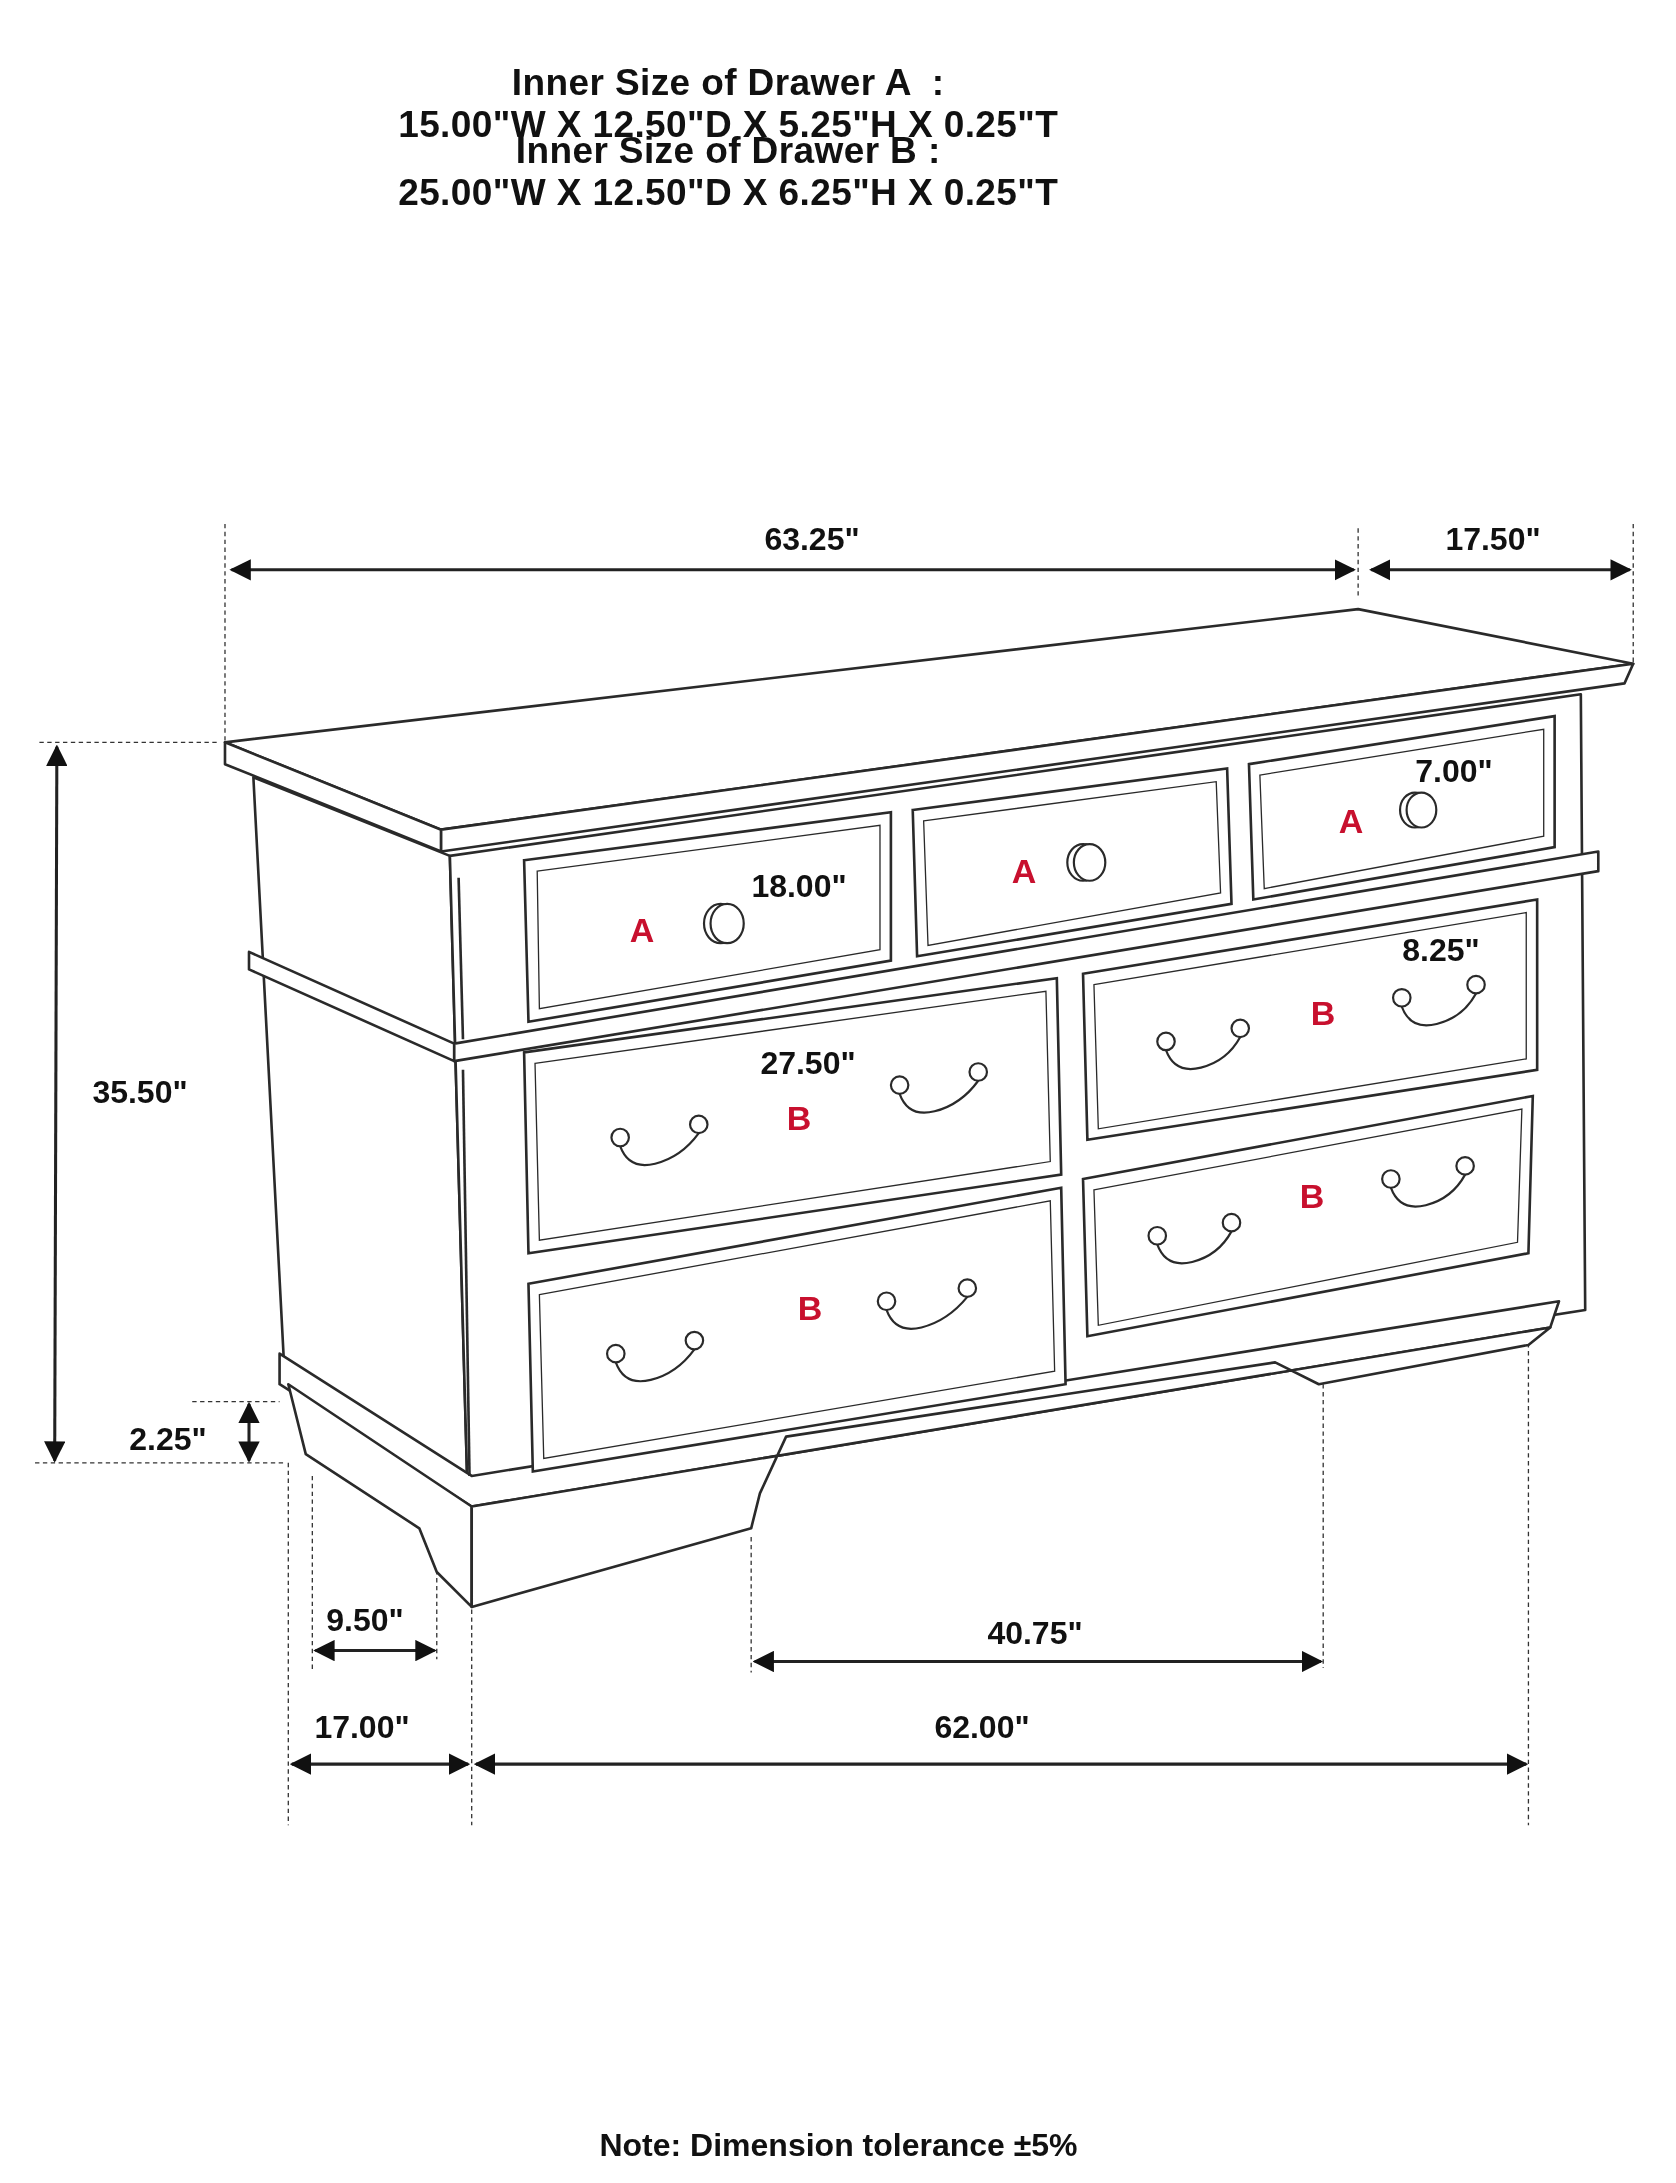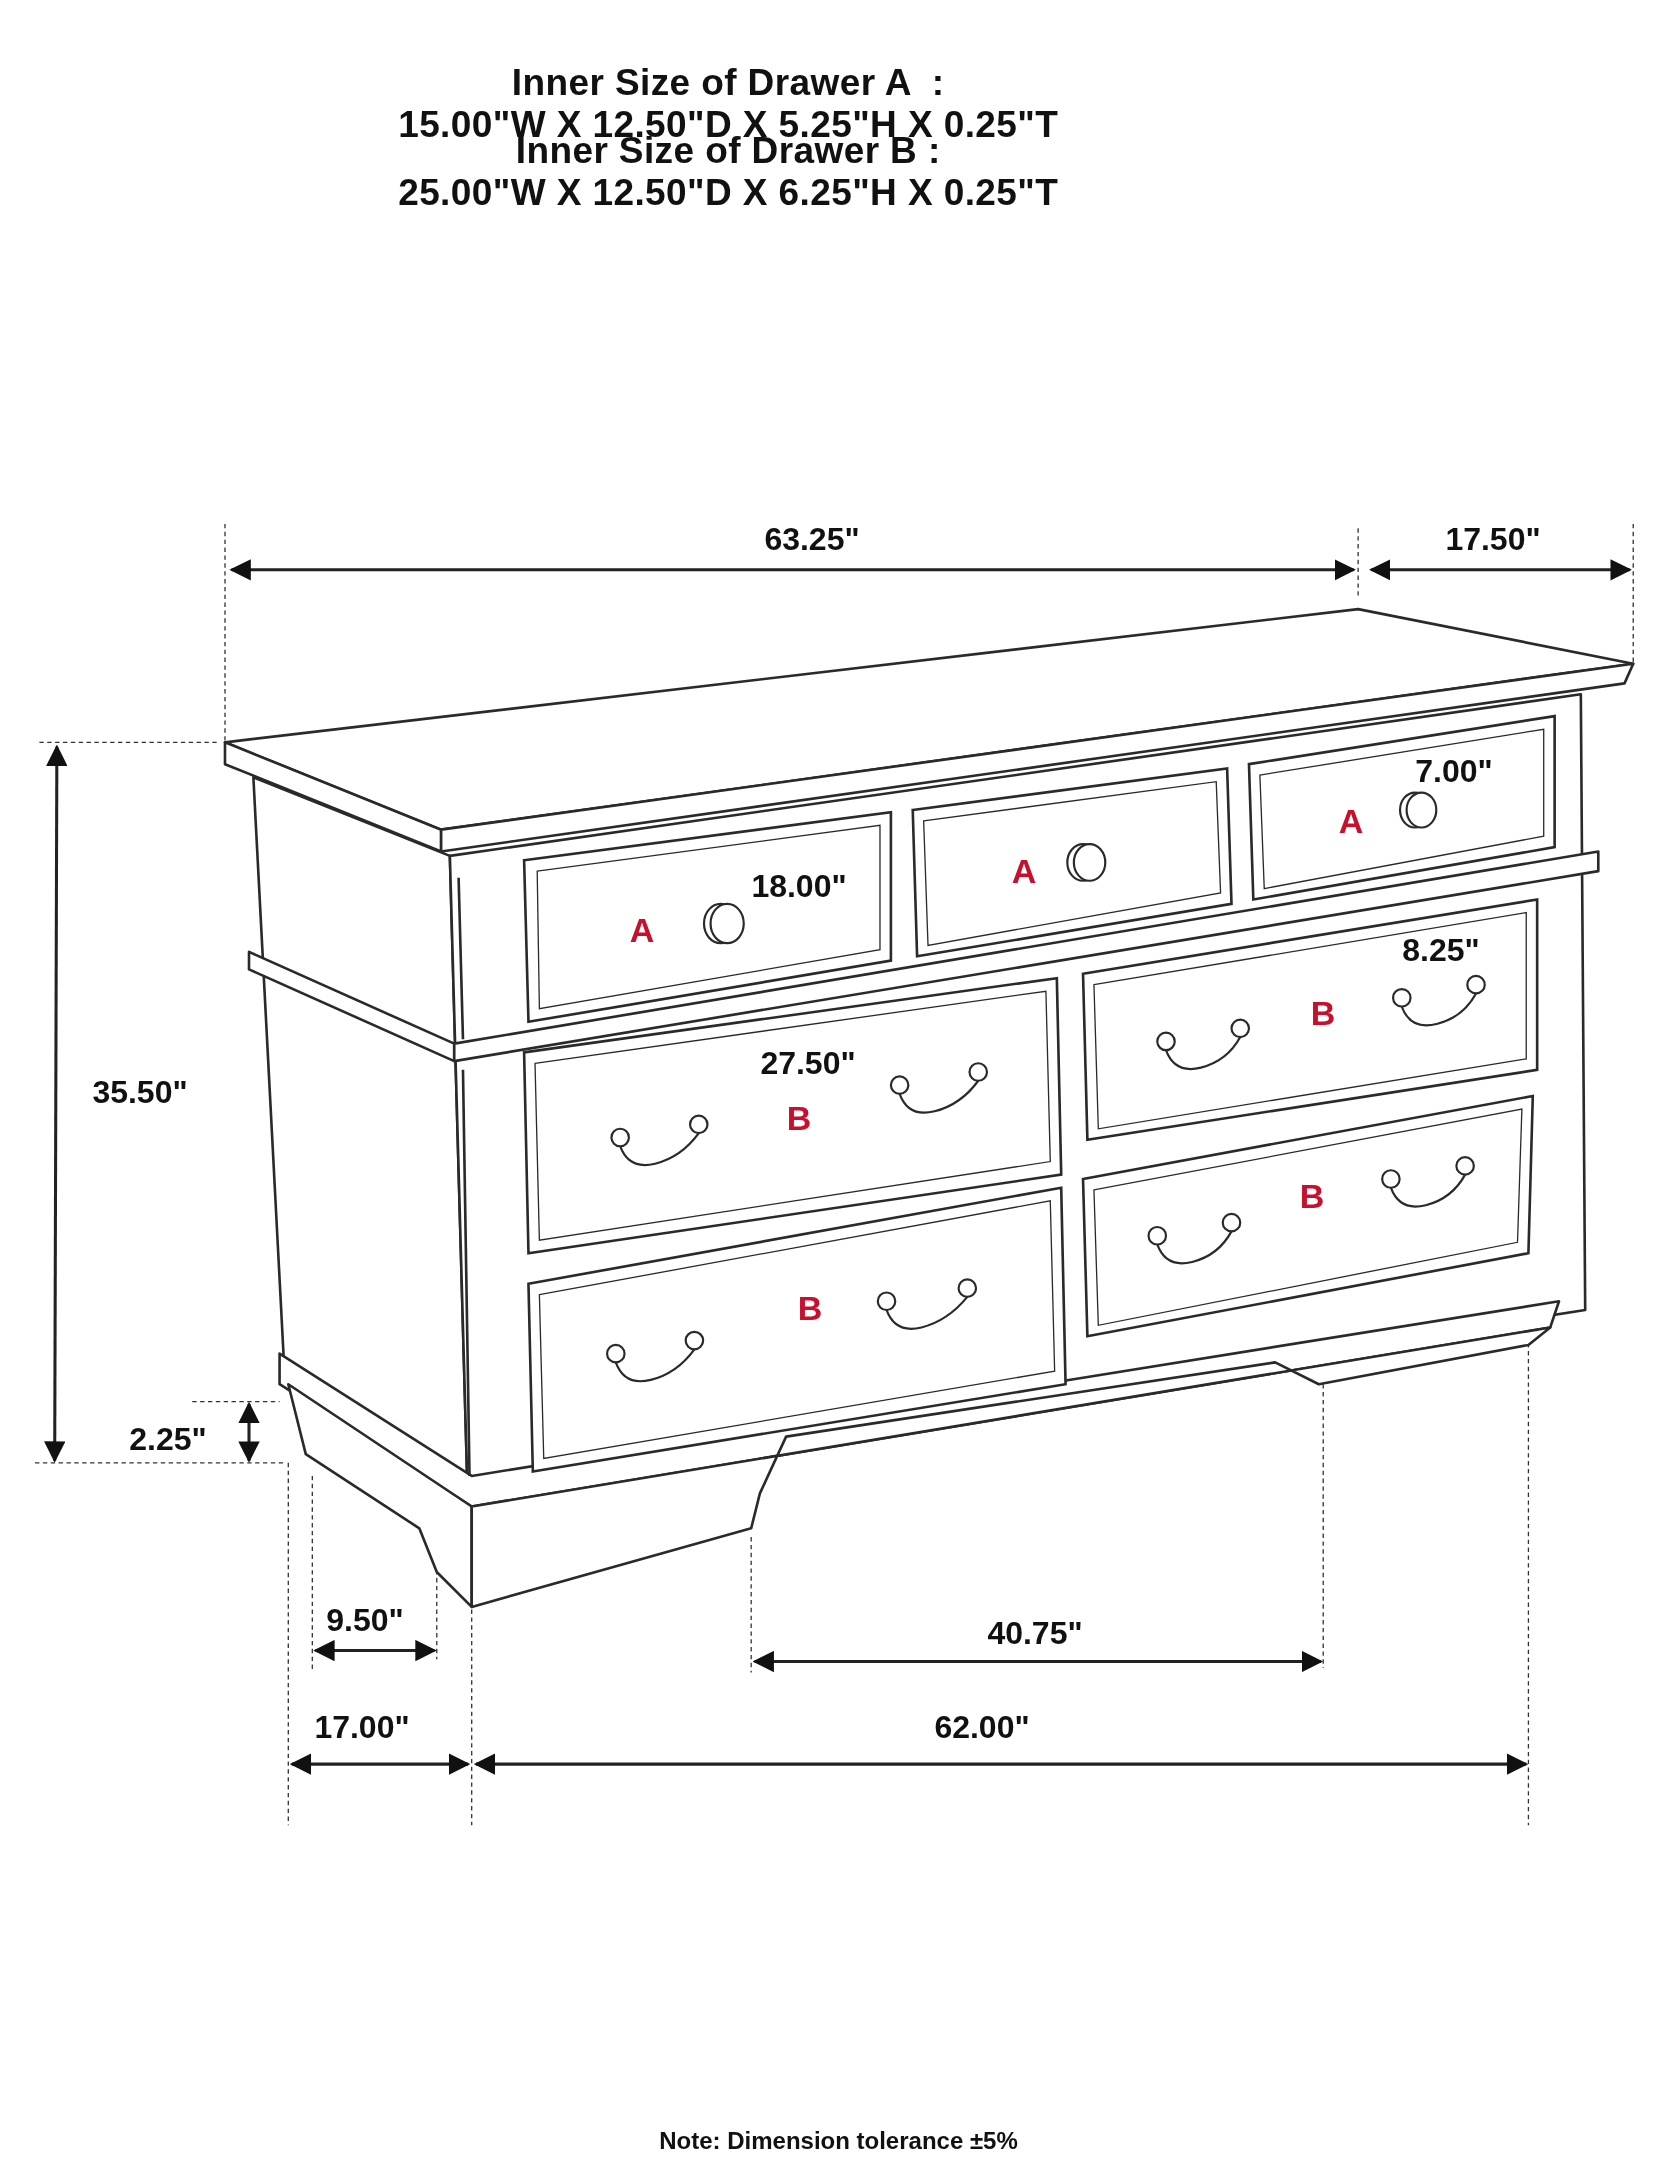--- a/index.html
+++ b/index.html
@@ -9,21 +9,21 @@
          font-weight: bold; font-size: 37px; letter-spacing: 0.4px; white-space: pre; }
   .hdr .lbl { display: inline-block; }
   #hdr-a { top: 19.6px; }
   #hdr-b { top: 88px; }
   svg#diagram { position: absolute; left: 0; top: 0; }
   .dim { position: absolute; font-weight: bold; font-size: 32px; white-space: nowrap;
          transform: translate(-50%, -50%); color: #111; }
   .drawer-label { position: absolute; font-weight: bold; font-size: 34px; color: #c8102e;
                   transform: translate(-50%, -50%); }
   .note { position: absolute; left: 0; width: 1677px; top: 2127px; text-align: center;
-          font-weight: bold; font-size: 24px; }
+          font-weight: bold; font-size: 32px; }
 </style>
 </head>
 <body>
 
 <div id="hdr-a" class="hdr">
   <span class="lbl">Inner Size of Drawer A  :</span>
   <span class="lbl">15.00"W X 12.50"D X 5.25"H X 0.25"T</span>
 </div>
 <div id="hdr-b" class="hdr">
   <span class="lbl">Inner Size of Drawer B :</span>

